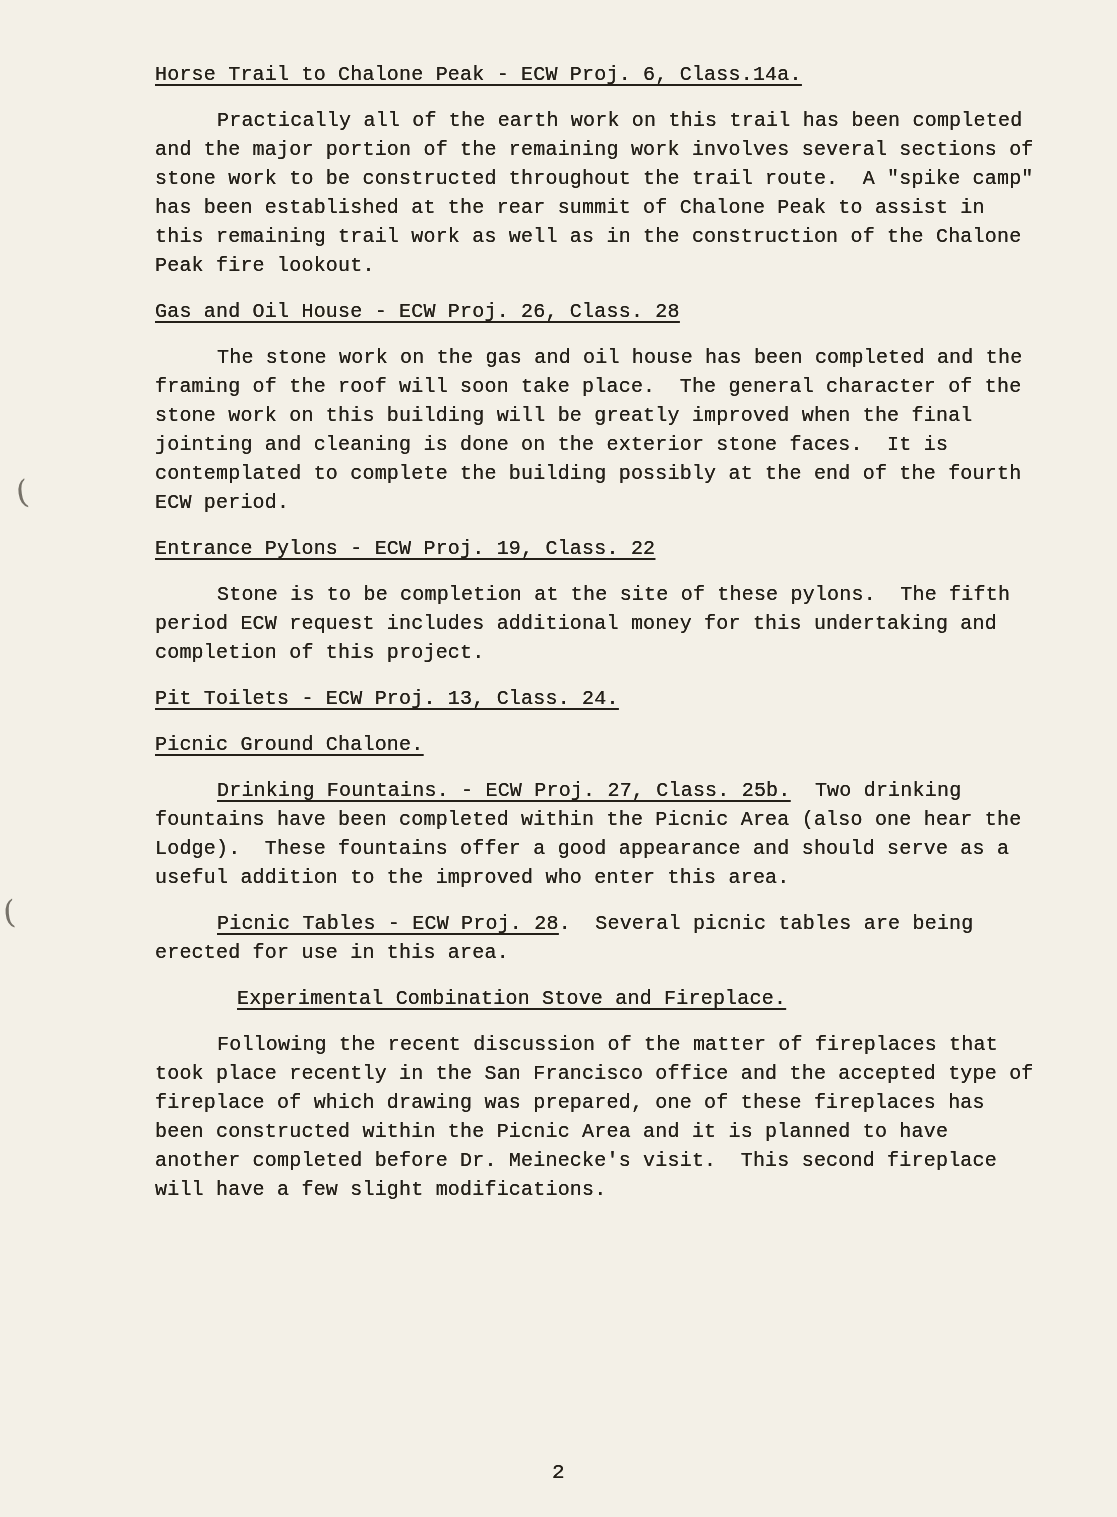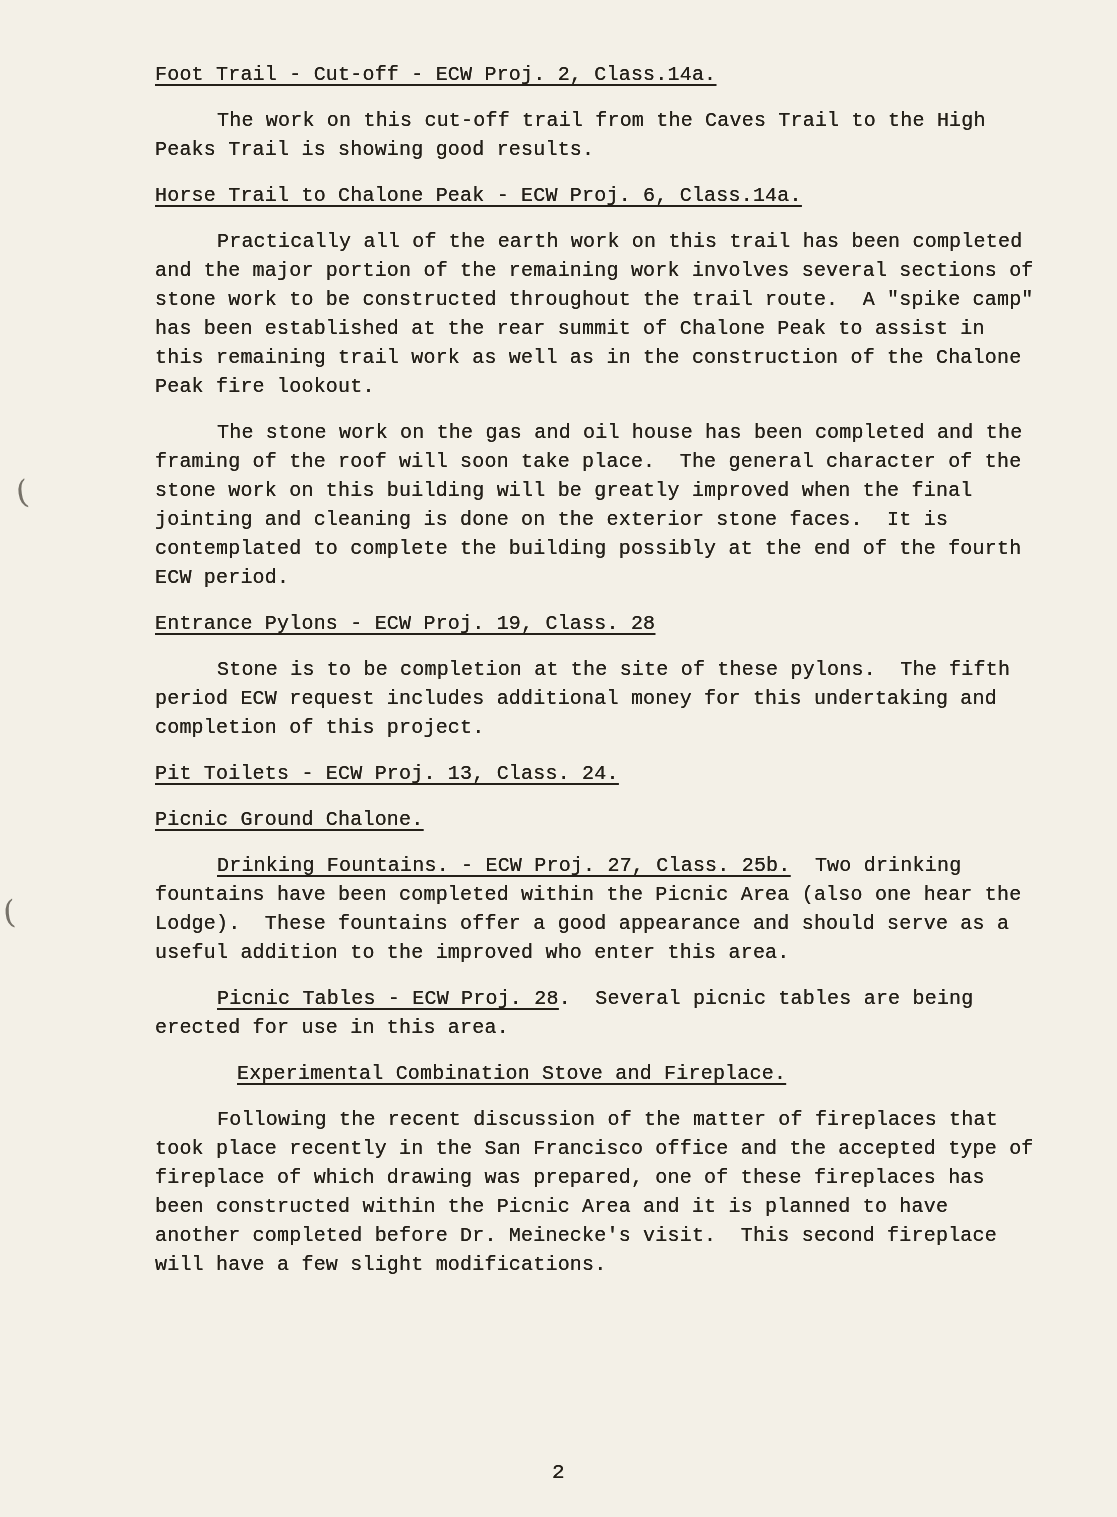--- a/index.html
+++ b/index.html
@@ -68,36 +68,33 @@
 </head>
 <body>
 
 <div class="sheet">
 
   <span class="mark mark1">(</span>
   <span class="mark mark2">(</span>
 
   <main class="content">
 
-    <section>
-      <h2 class="heading">Foot Trail - Cut-off - ECW Proj. 2, Class.14a.</h2>
-      <p class="para">The work on this cut-off trail from the Caves Trail to the High Peaks Trail is showing good results.</p>
-    </section>
 
     <section>
       <h2 class="heading">Horse Trail to Chalone Peak - ECW Proj. 6, Class.14a.</h2>
       <p class="para">Practically all of the earth work on this trail has been completed and the major portion of the remaining work involves several sections of stone work to be constructed throughout the trail route.  A "spike camp" has been established at the rear summit of Chalone Peak to assist in this remaining trail work as well as in the construction of the Chalone Peak fire lookout.</p>
     </section>
 
     <section>
+      <h2 class="heading">Gas and Oil House - ECW Proj. 26, Class. 28</h2>
       <p class="para">The stone work on the gas and oil house has been completed and the framing of the roof will soon take place.  The general character of the stone work on this building will be greatly improved when the final jointing and cleaning is done on the exterior stone faces.  It is contemplated to complete the building possibly at the end of the fourth ECW period.</p>
     </section>
 
     <section>
-      <h2 class="heading">Entrance Pylons - ECW Proj. 19, Class. 28</h2>
+      <h2 class="heading">Entrance Pylons - ECW Proj. 19, Class. 22</h2>
       <p class="para">Stone is to be completion at the site of these pylons.  The fifth period ECW request includes additional money for this undertaking and completion of this project.</p>
     </section>
 
     <section>
       <h2 class="heading">Pit Toilets - ECW Proj. 13, Class. 24.</h2>
     </section>
 
     <section>
       <h2 class="heading">Picnic Ground Chalone.</h2>
 

